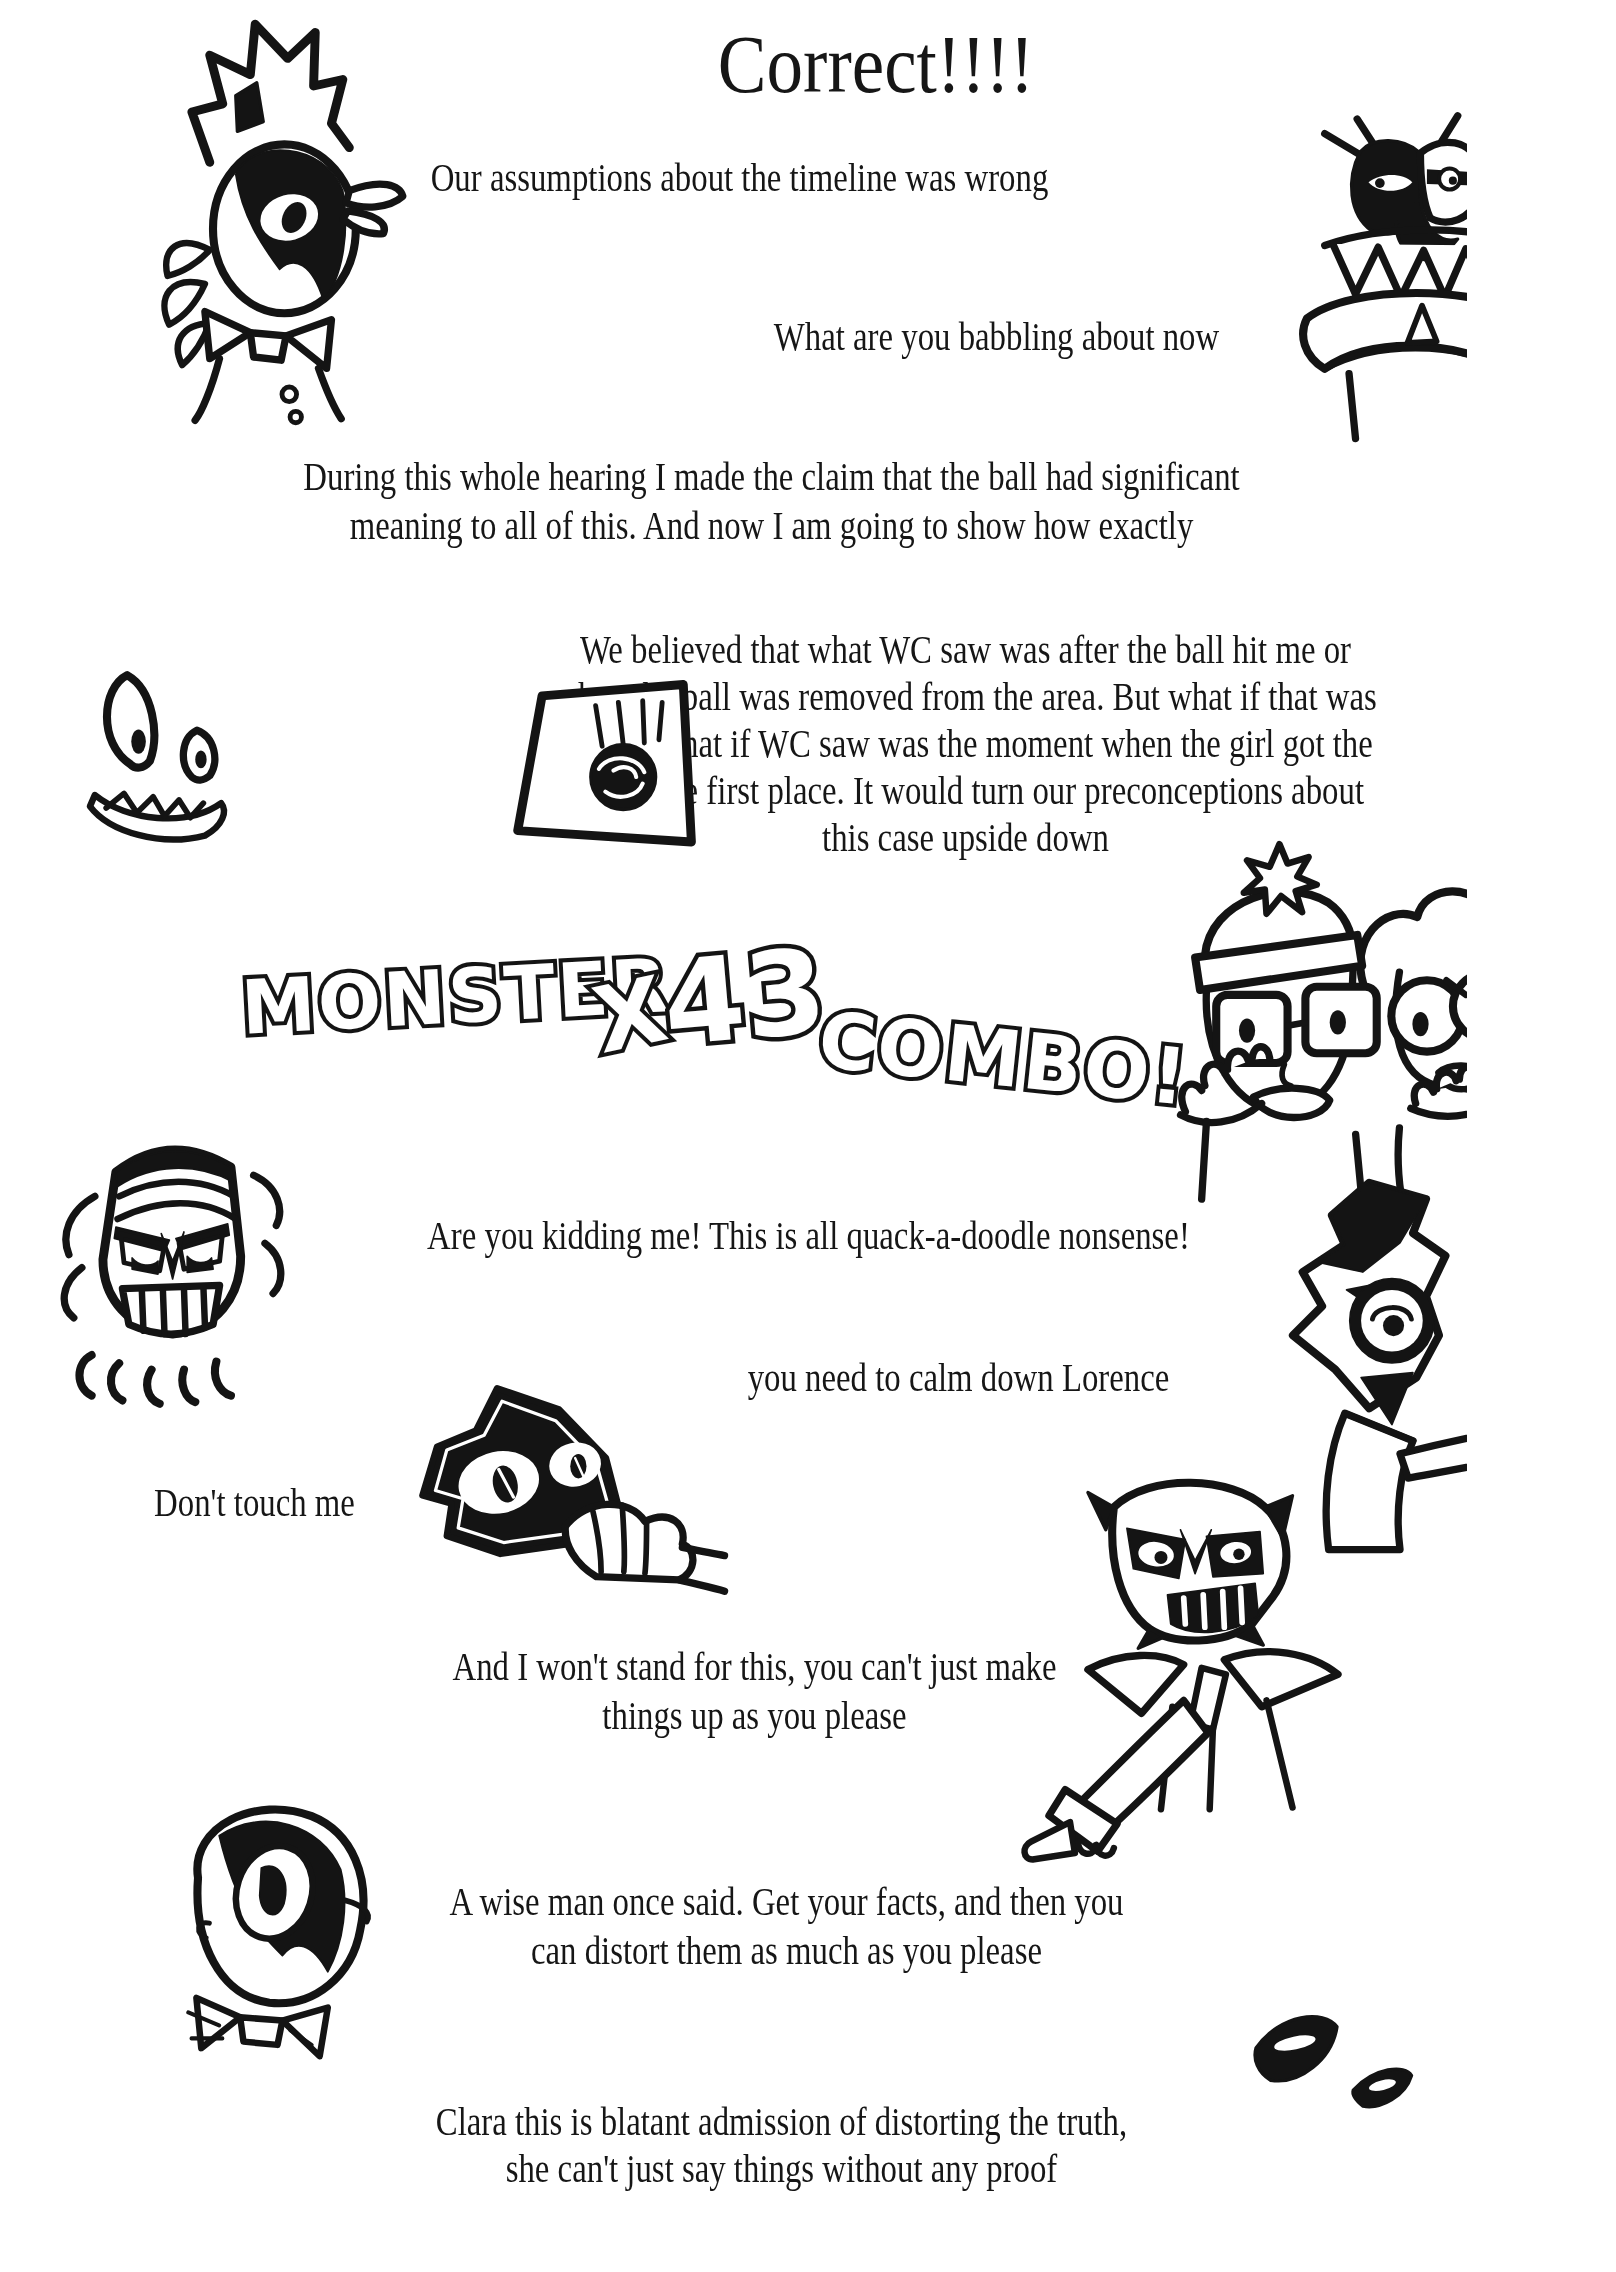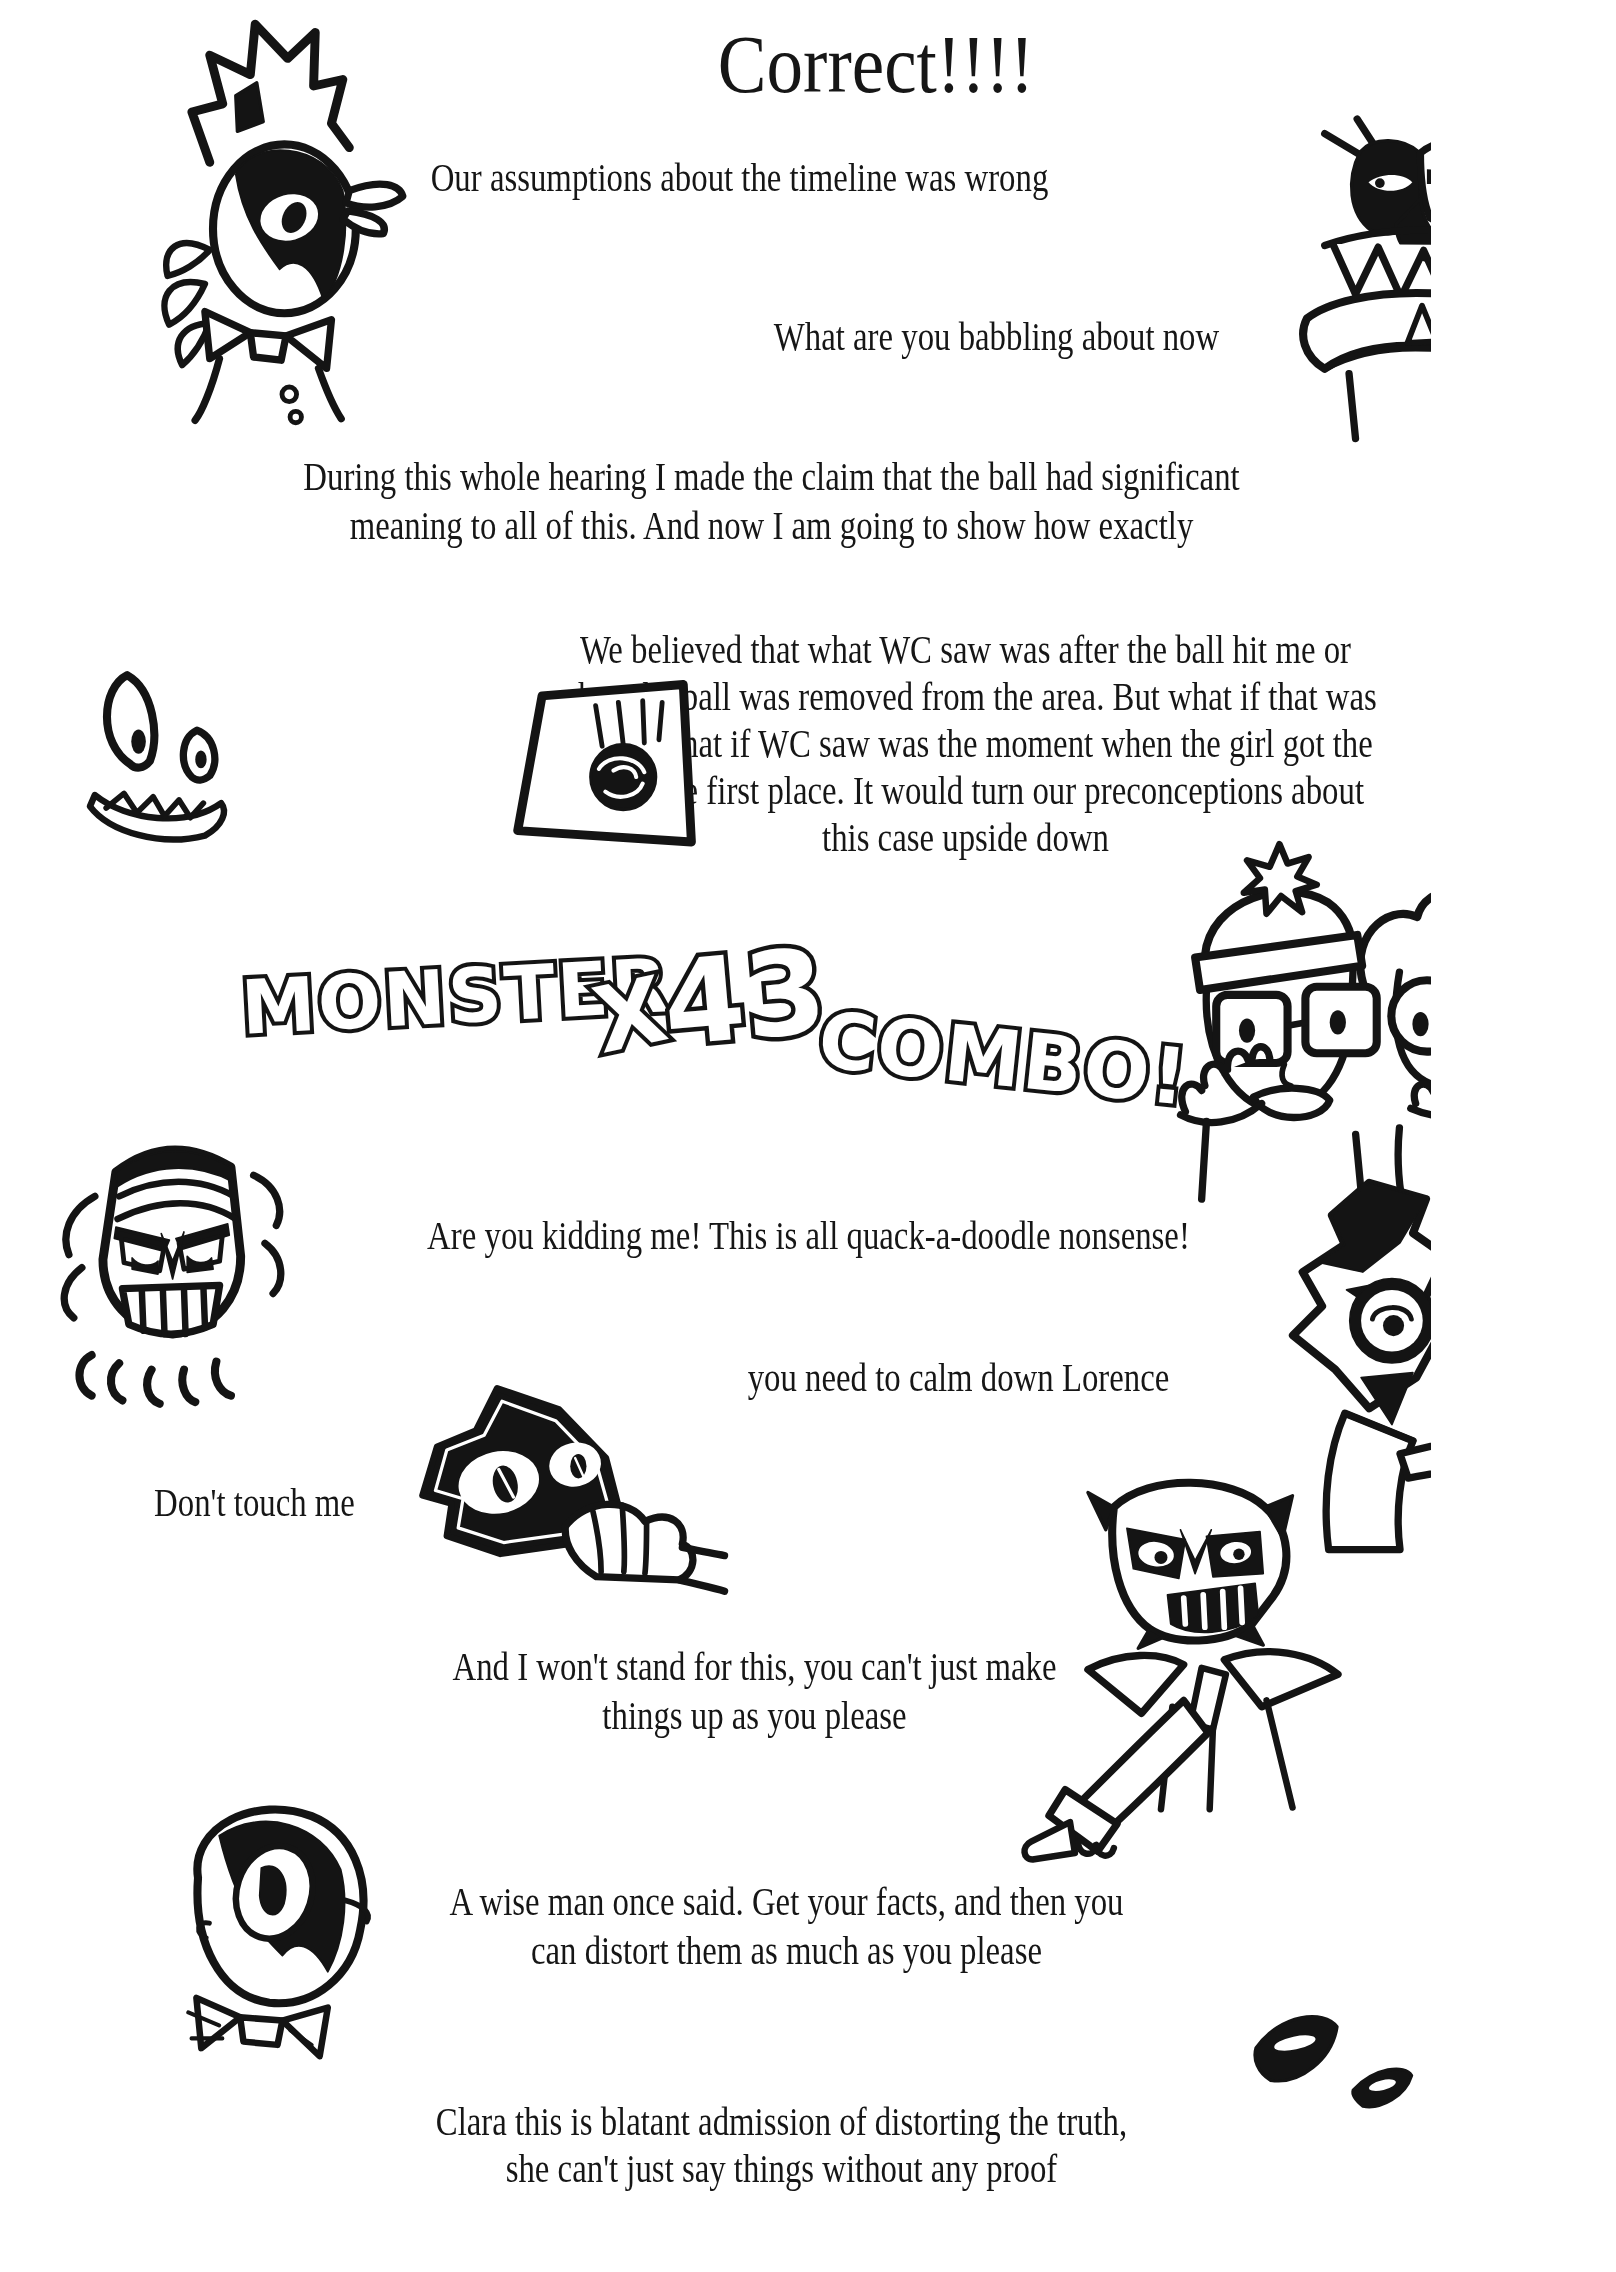--- a/index.html
+++ b/index.html
@@ -1,17 +1,17 @@
 <!DOCTYPE html>
 <html style="font-size:13px"><head>
 <meta charset="utf-8">
 <style>
   html,body{margin:0;padding:0;background:#ffffff;}
   .page{position:relative;width:1431px;height:2273px;background:#ffffff;overflow:hidden;
-        font-family:"Liberation Serif","DejaVu Serif",serif;color:#161616;}
+        font-family:"Liberation Serif","DejaVu Serif",serif;color:#161616;padding-left:36px;}
   .speech{position:absolute;font-size:41px;line-height:49px;text-align:center;
           white-space:pre-line;transform:scaleX(.80);transform-origin:50% 0;}
   .title{position:absolute;font-size:83px;line-height:83px;text-align:center;
          transform:scaleX(.88);transform-origin:50% 0;font-weight:400;}
   svg.draw{position:absolute;overflow:visible;}
   .sfx-text{font-family:"DejaVu Sans","Liberation Sans",sans-serif;font-weight:bold;
             fill:#ffffff;stroke:#141414;paint-order:stroke fill;}
 </style>
 </head>
 <body>

